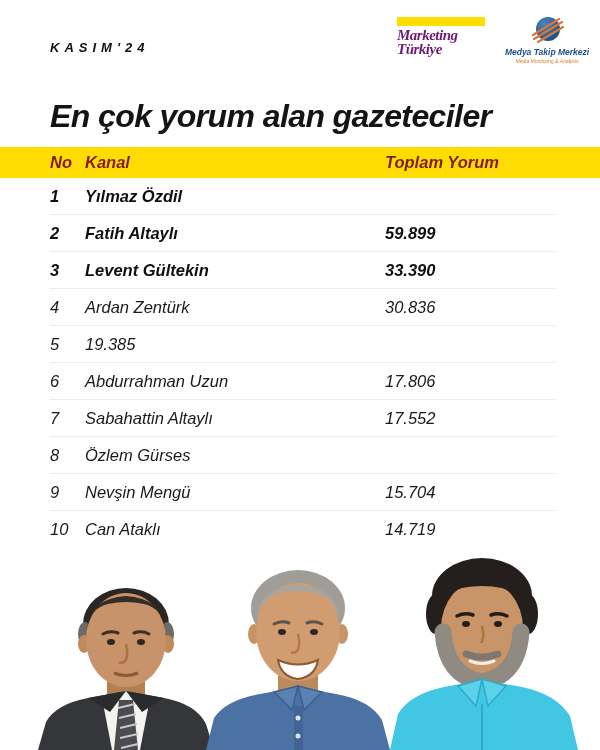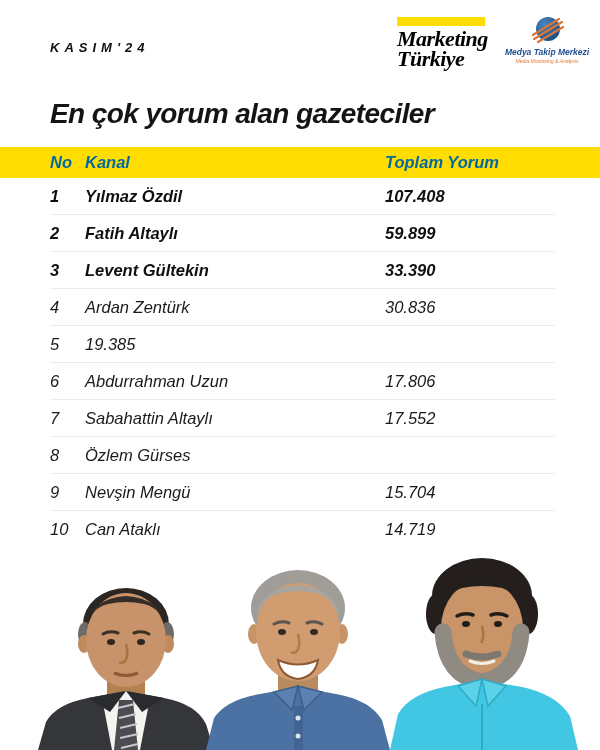--- a/index.html
+++ b/index.html
@@ -12,36 +12,36 @@
   }
   
   .period {
     position:absolute; left:50px; top:40px;
     font-size:13px; font-weight:700; letter-spacing:5px; color:#111;
   }
   .mt-logo { position:absolute; left:397px; top:17px; width:88px; }
   .mt-bar { height:9px; background:#FFDD00; margin-bottom:3px; }
   .mt-text {
     font-family:"Liberation Serif", serif; font-weight:700;
-    font-size:22px; line-height:0.92; letter-spacing:-0.5px; color:#000000;
+    font-size:15px; line-height:0.92; letter-spacing:-0.5px; color:#701a75;
   }
   .mtm-logo { position:absolute; left:504px; top:14px; width:86px; text-align:center; }
   .mtm-globe { display:block; margin:0 auto 1px auto; }
   .mtm-name { font-size:8.5px; font-weight:700; color:#1b4e8f; white-space:nowrap; }
   .mtm-tagline { font-size:5px; color:#e0762f; margin-top:1px; }
   
   .title {
     position:absolute; left:50px; top:98px;
-    font-size:28px; font-weight:700; letter-spacing:-0.6px; color:#141414;
+    font-size:32px; font-weight:700; letter-spacing:-0.6px; color:#141414;
   }
   
   .thead {
     position:absolute; left:0; top:147px; width:600px; height:31px;
     background:#FFDD00; display:flex; align-items:center;
-    padding:0 45px 0 50px; font-weight:700; font-size:16.5px; color:#0369a1;
+    padding:0 45px 0 50px; font-weight:700; font-size:16.5px; color:#7f1d1d;
   }
   .c-no { width:35px; }
   .c-name { flex:1; }
   .c-val { width:170px; text-align:left; }
   .tbody { position:absolute; left:0; top:178px; width:600px; }
   .row {
     display:flex; align-items:center; height:37px;
     margin:0 45px 0 50px; border-bottom:1px solid #ececec;
     font-size:16.5px; font-weight:400; color:#1a1a1a;
   }
@@ -93,21 +93,20 @@
   <div class="thead">
     <span class="c-no">No</span>
     <span class="c-name">Kanal</span>
     <span class="c-val">Toplam Yorum</span>
   </div>
 
   <div class="tbody">
       <div class="row bold">
         <span class="c-no">1</span>
         <span class="c-name">Yılmaz Özdil</span>
-        <span class="c-val">107.408</span>
       </div>
       <div class="row bold">
         <span class="c-no">2</span>
         <span class="c-name">Fatih Altaylı</span>
         <span class="c-val">59.899</span>
       </div>
       <div class="row bold">
         <span class="c-no">3</span>
         <span class="c-name">Levent Gültekin</span>
         <span class="c-val">33.390</span>

